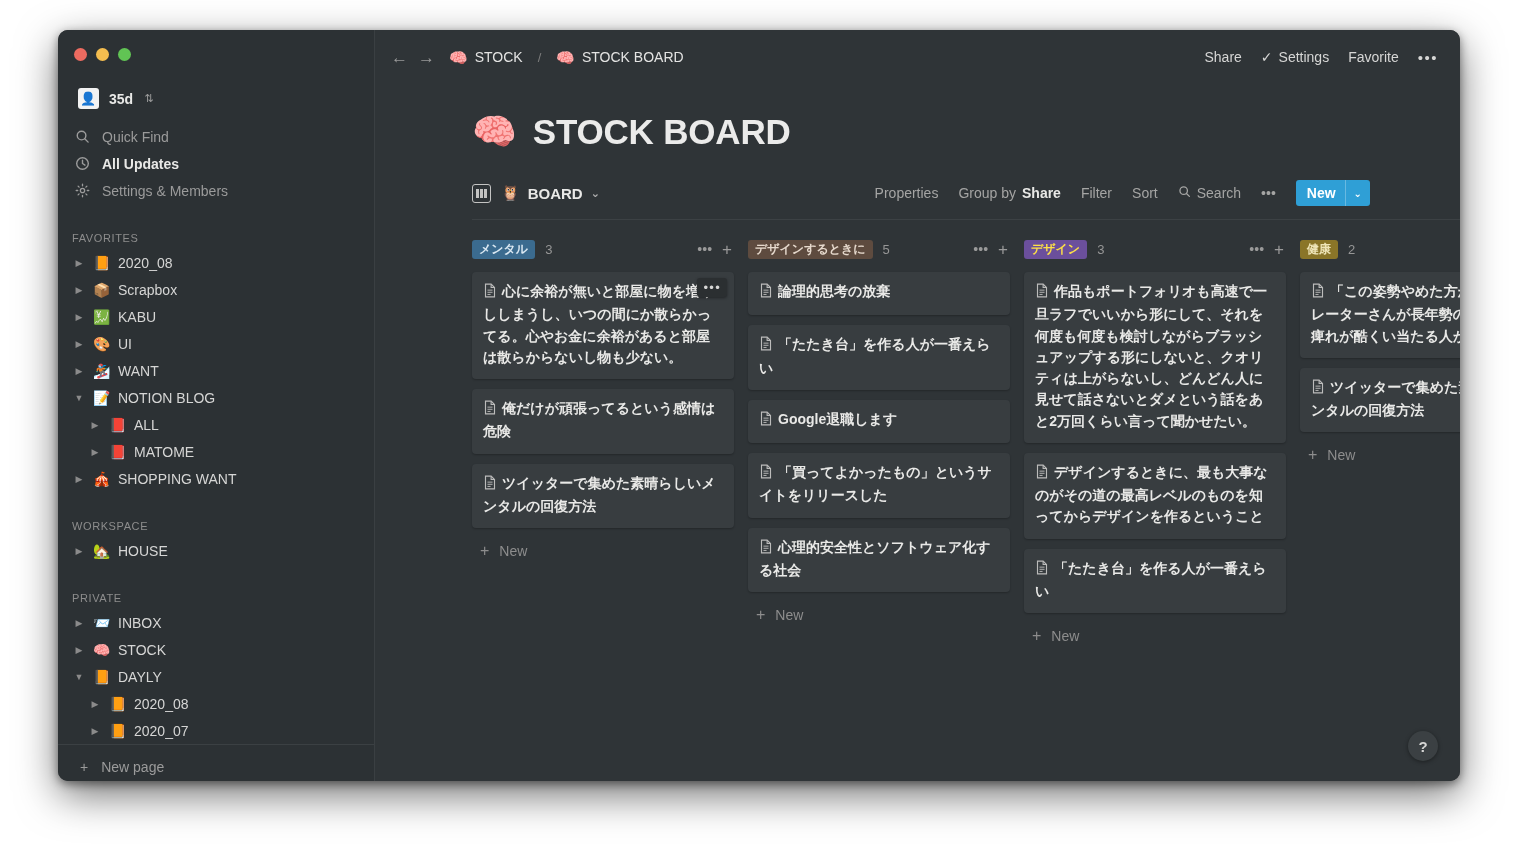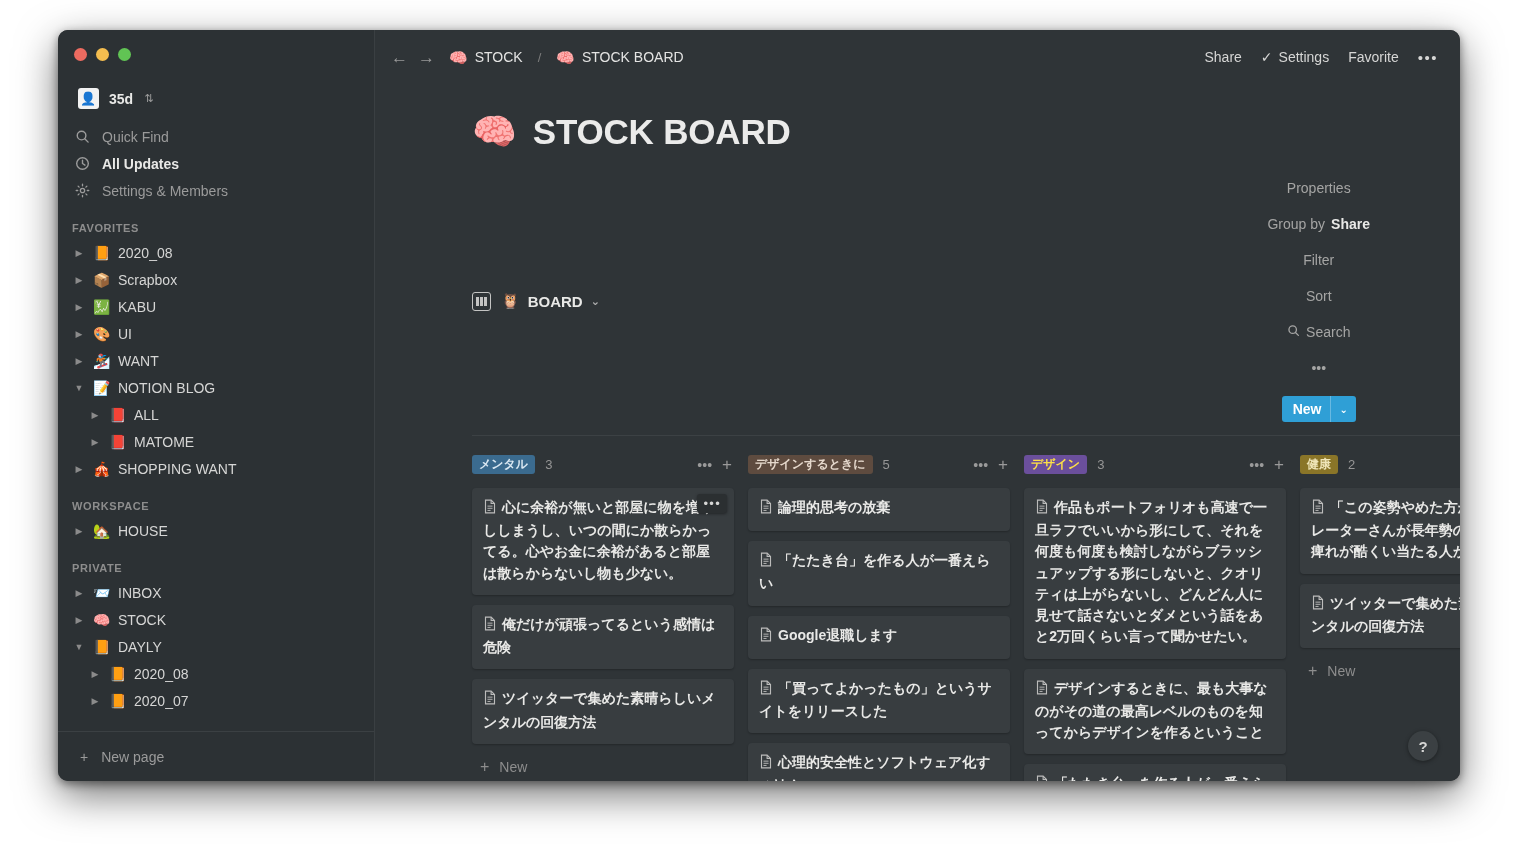--- a/index.html
+++ b/index.html
@@ -55,22 +55,22 @@
   .nav-item {
     display:flex; align-items:center; gap:12px;
     padding: 5px 8px; border-radius:4px; cursor:pointer;
     font-size: 14px; color:#9b9b9b; height: 27px;
   }
   .nav-item.active { color:#e9e9e7; font-weight:700; }
   .nav-ico { width:16px; display:flex; align-items:center; justify-content:center; flex:0 0 16px; color:#9b9b9b; }
   .nav-ico svg { display:block; }
 
   .section-label {
-    font-size: 11px; letter-spacing: .6px; font-weight:700;
-    color:#8d8d8d; padding: 0 14px; margin: 18px 0 5px 0; text-transform: uppercase;
+    font-size: 11px; letter-spacing: .6px; font-weight:400;
+    color:#8d8d8d; padding: 0 14px; margin: 28px 0 5px 0; text-transform: uppercase;
   }
   .tree { padding: 0 8px; }
   .tree-row {
     display:flex; align-items:center; gap:7px;
     padding: 4px 6px; border-radius: 4px; cursor: pointer;
     font-size: 14px; color:#d6d6d5; height: 27px;
   }
   .tree-row.indent { padding-left: 22px; }
   .tw { width:14px; flex:0 0 14px; display:flex; align-items:center; justify-content:center; color:#8b8b8b; font-size:9px; }
   .tree-emoji { font-size: 14px; width:18px; flex:0 0 18px; text-align:center; line-height:1; }
@@ -114,21 +114,21 @@
   .view-left { display:flex; align-items:center; gap:10px; }
   .board-ico {
     width:19px;height:19px;border:1.6px solid #c4c4c3;border-radius:3px;
     display:flex;align-items:center;justify-content:center; gap:1.5px;
   }
   .board-ico i { display:block; width:2.5px; height:9px; background:#c4c4c3; }
   .view-name { display:flex; align-items:center; gap:8px; font-size:15px; font-weight:700; color:#e9e9e7; cursor:pointer; }
   .view-name .vem { font-size:15px; }
   .view-chev { color:#b0b0b0; font-size:11px; }
 
-  .view-right { display:flex; align-items:center; gap:20px; font-size:14px; color:#a5a5a4;flex-direction:column; }
+  .view-right { display:flex; align-items:center; gap:20px; font-size:14px; color:#a5a5a4; }
   .view-right .vi { cursor:pointer; display:flex; align-items:center; gap:6px; }
   .vi .strong { color:#e9e9e7; font-weight:700; }
   .new-btn {
     display:flex; align-items:center; background:#2f9fd6; border-radius:3px;
     color:#fff; font-size:14px; font-weight:700; cursor:pointer; overflow:hidden; height:26px;
   }
   .new-btn .lbl { padding: 0 9px 0 11px; }
   .new-btn .sep { width:1px; background: rgba(255,255,255,.28); height:100%; }
   .new-btn .cv { padding: 0 8px; font-size:10px; display:flex; align-items:center; }
 

